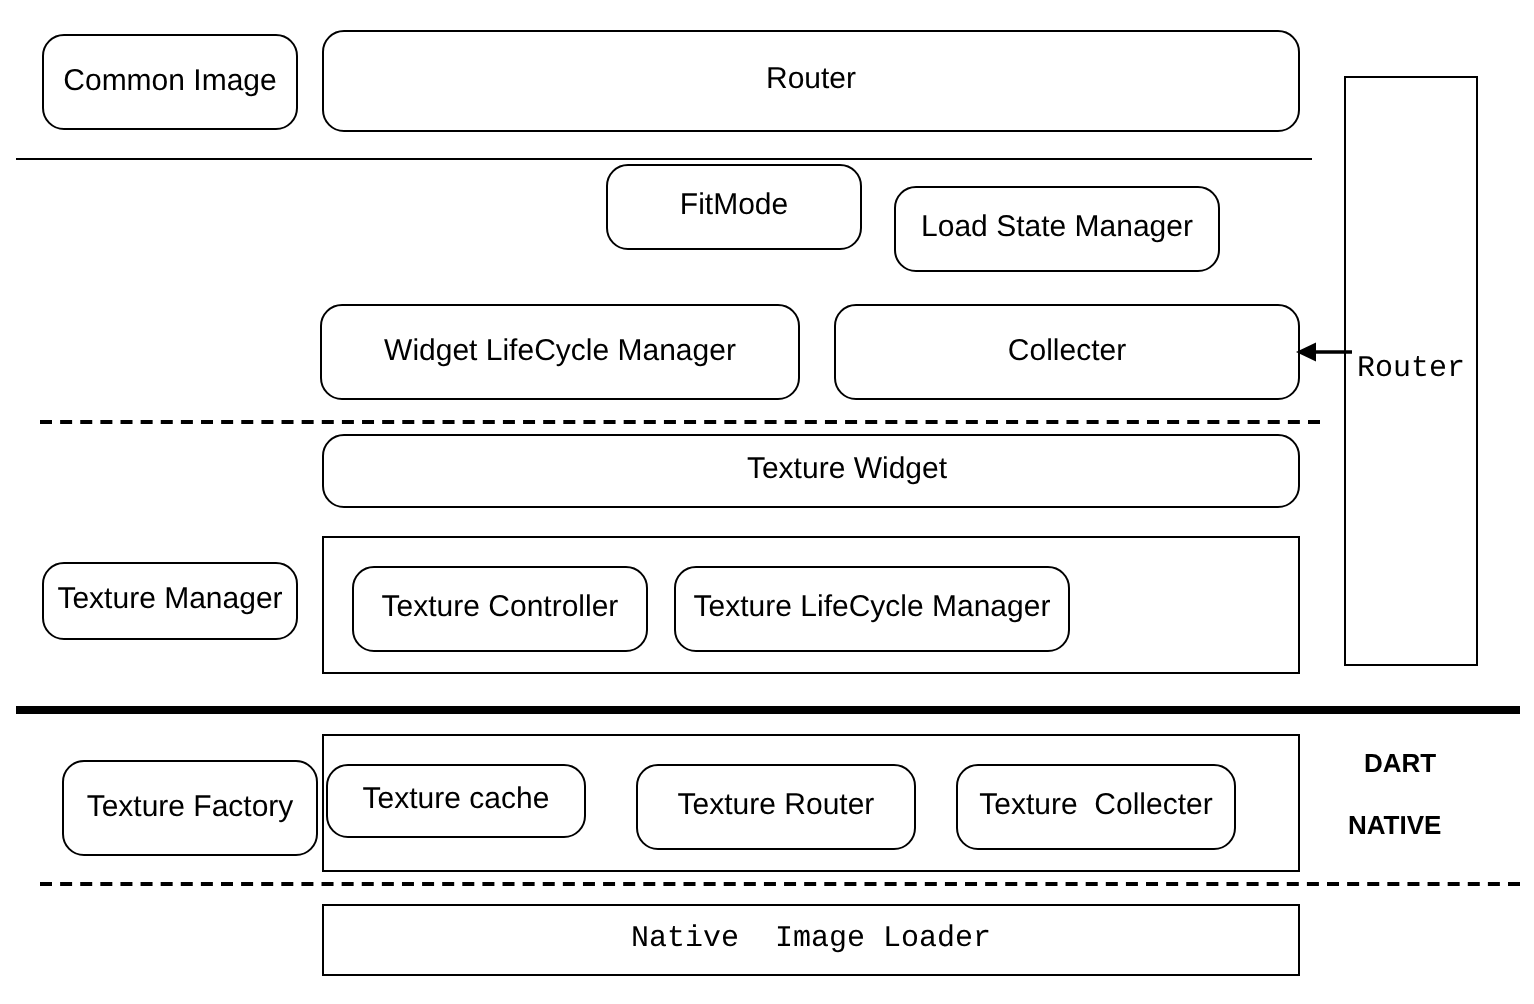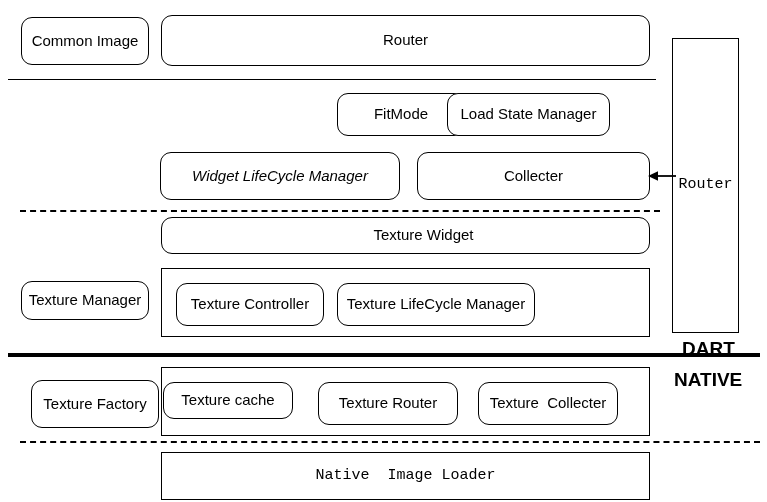--- a/index.html
+++ b/index.html
@@ -49,47 +49,48 @@
     border-top: 4px solid #000000;
   }
   .hline-dashed {
     position: absolute;
     height: 0;
     border-top: 2.2px dashed #000000;
   }
   .side-label {
     position: absolute;
     font-weight: bold;
-    font-size: 19px;
+    font-size: 13px;
     color: #000000;
     white-space: pre;
+    margin-top: 36px;
   }
   .arrow-wrap {
     position: absolute;
     pointer-events: none;
   }
 </style>
 </head>
 <body>
 
 <div id="canvas">
 
   <div class="box rounded" style="left:21px; top:17px; width:128px; height:48px;">Common Image</div>
 
   <div class="box rounded" style="left:161px; top:15px; width:489px; height:51px;">Router</div>
 
   <div class="hline-thin" style="left:8px; top:79px; width:648px;"></div>
 
 
 
-  <div class="box rounded" style="left:303px; top:93px; width:128px; height:43px;margin-left:34px;">FitMode</div>
+  <div class="box rounded" style="left:303px; top:82px; width:128px; height:43px;">FitMode</div>
 
   <div class="box rounded" style="left:447px; top:93px; width:163px; height:43px;">Load State Manager</div>
 
-  <div class="box rounded" style="left:160px; top:152px; width:240px; height:48px;font-style:italic;">Widget LifeCycle Manager</div>
+  <div class="box rounded" style="left:160px; top:152px; width:240px; height:48px;">Widget LifeCycle Manager</div>
 
   <div class="box rounded" style="left:417px; top:152px; width:233px; height:48px;">Collecter</div>
 
   <div class="hline-dashed" style="left:20px; top:210px; width:640px;"></div>
 
   <div class="box rounded" style="left:161px; top:217px; width:489px; height:37px;padding-left:36px;">Texture Widget</div>
 
   <div class="box rounded" style="left:21px; top:281px; width:128px; height:39px;">Texture Manager</div>
 
   <div class="group" style="left:161px; top:268px; width:489px; height:69px;"></div>
@@ -116,15 +117,15 @@
   <div class="group" style="left:161px; top:367px; width:489px; height:69px;"></div>
 
   <div class="box rounded" style="left:163px; top:382px; width:130px; height:37px;">Texture cache</div>
 
   <div class="box rounded" style="left:318px; top:382px; width:140px; height:43px;">Texture Router</div>
 
   <div class="box rounded" style="left:478px; top:382px; width:140px; height:43px;">Texture  Collecter</div>
 
   <div class="hline-dashed" style="left:20px; top:441px; width:740px;"></div>
 
-  <div class="box square" style="left:161px; top:452px; width:489px; height:48px;text-align:center;">Native  Image Loader</div>
+  <div class="box square" style="left:161px; top:452px; width:489px; height:36px;text-align:center;">Native  Image Loader</div>
 
 </div>
 
 </body></html>

